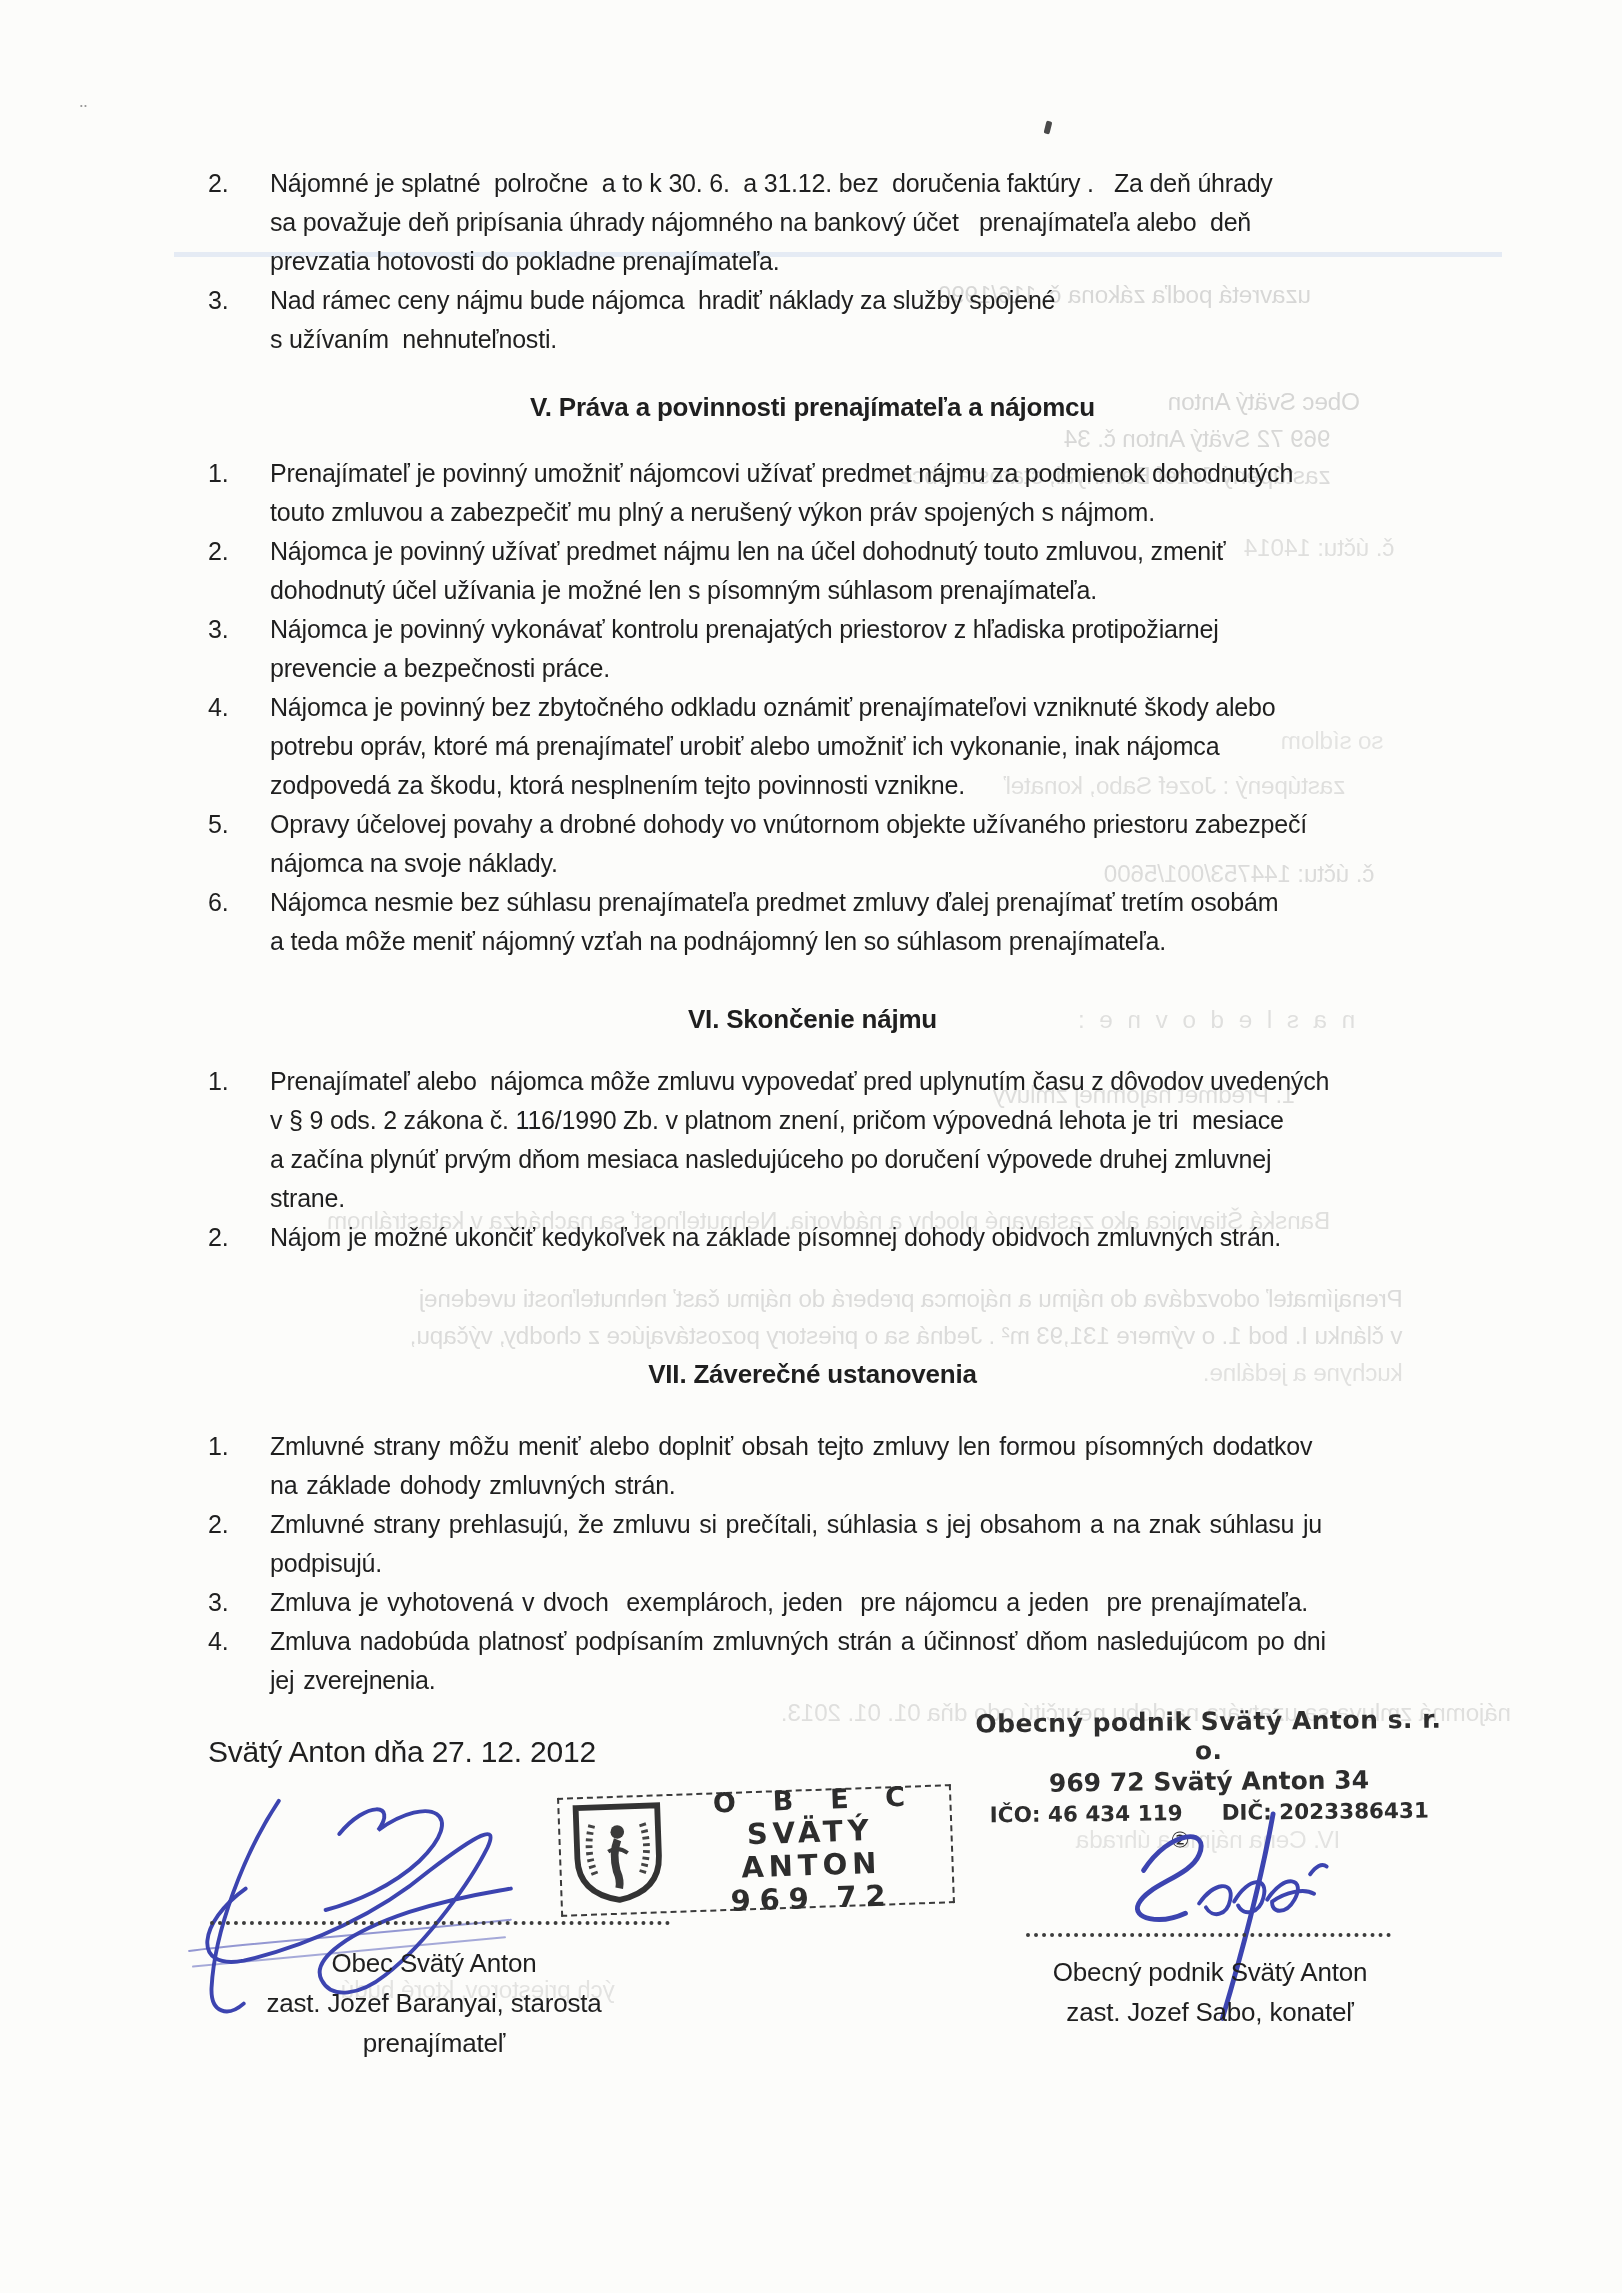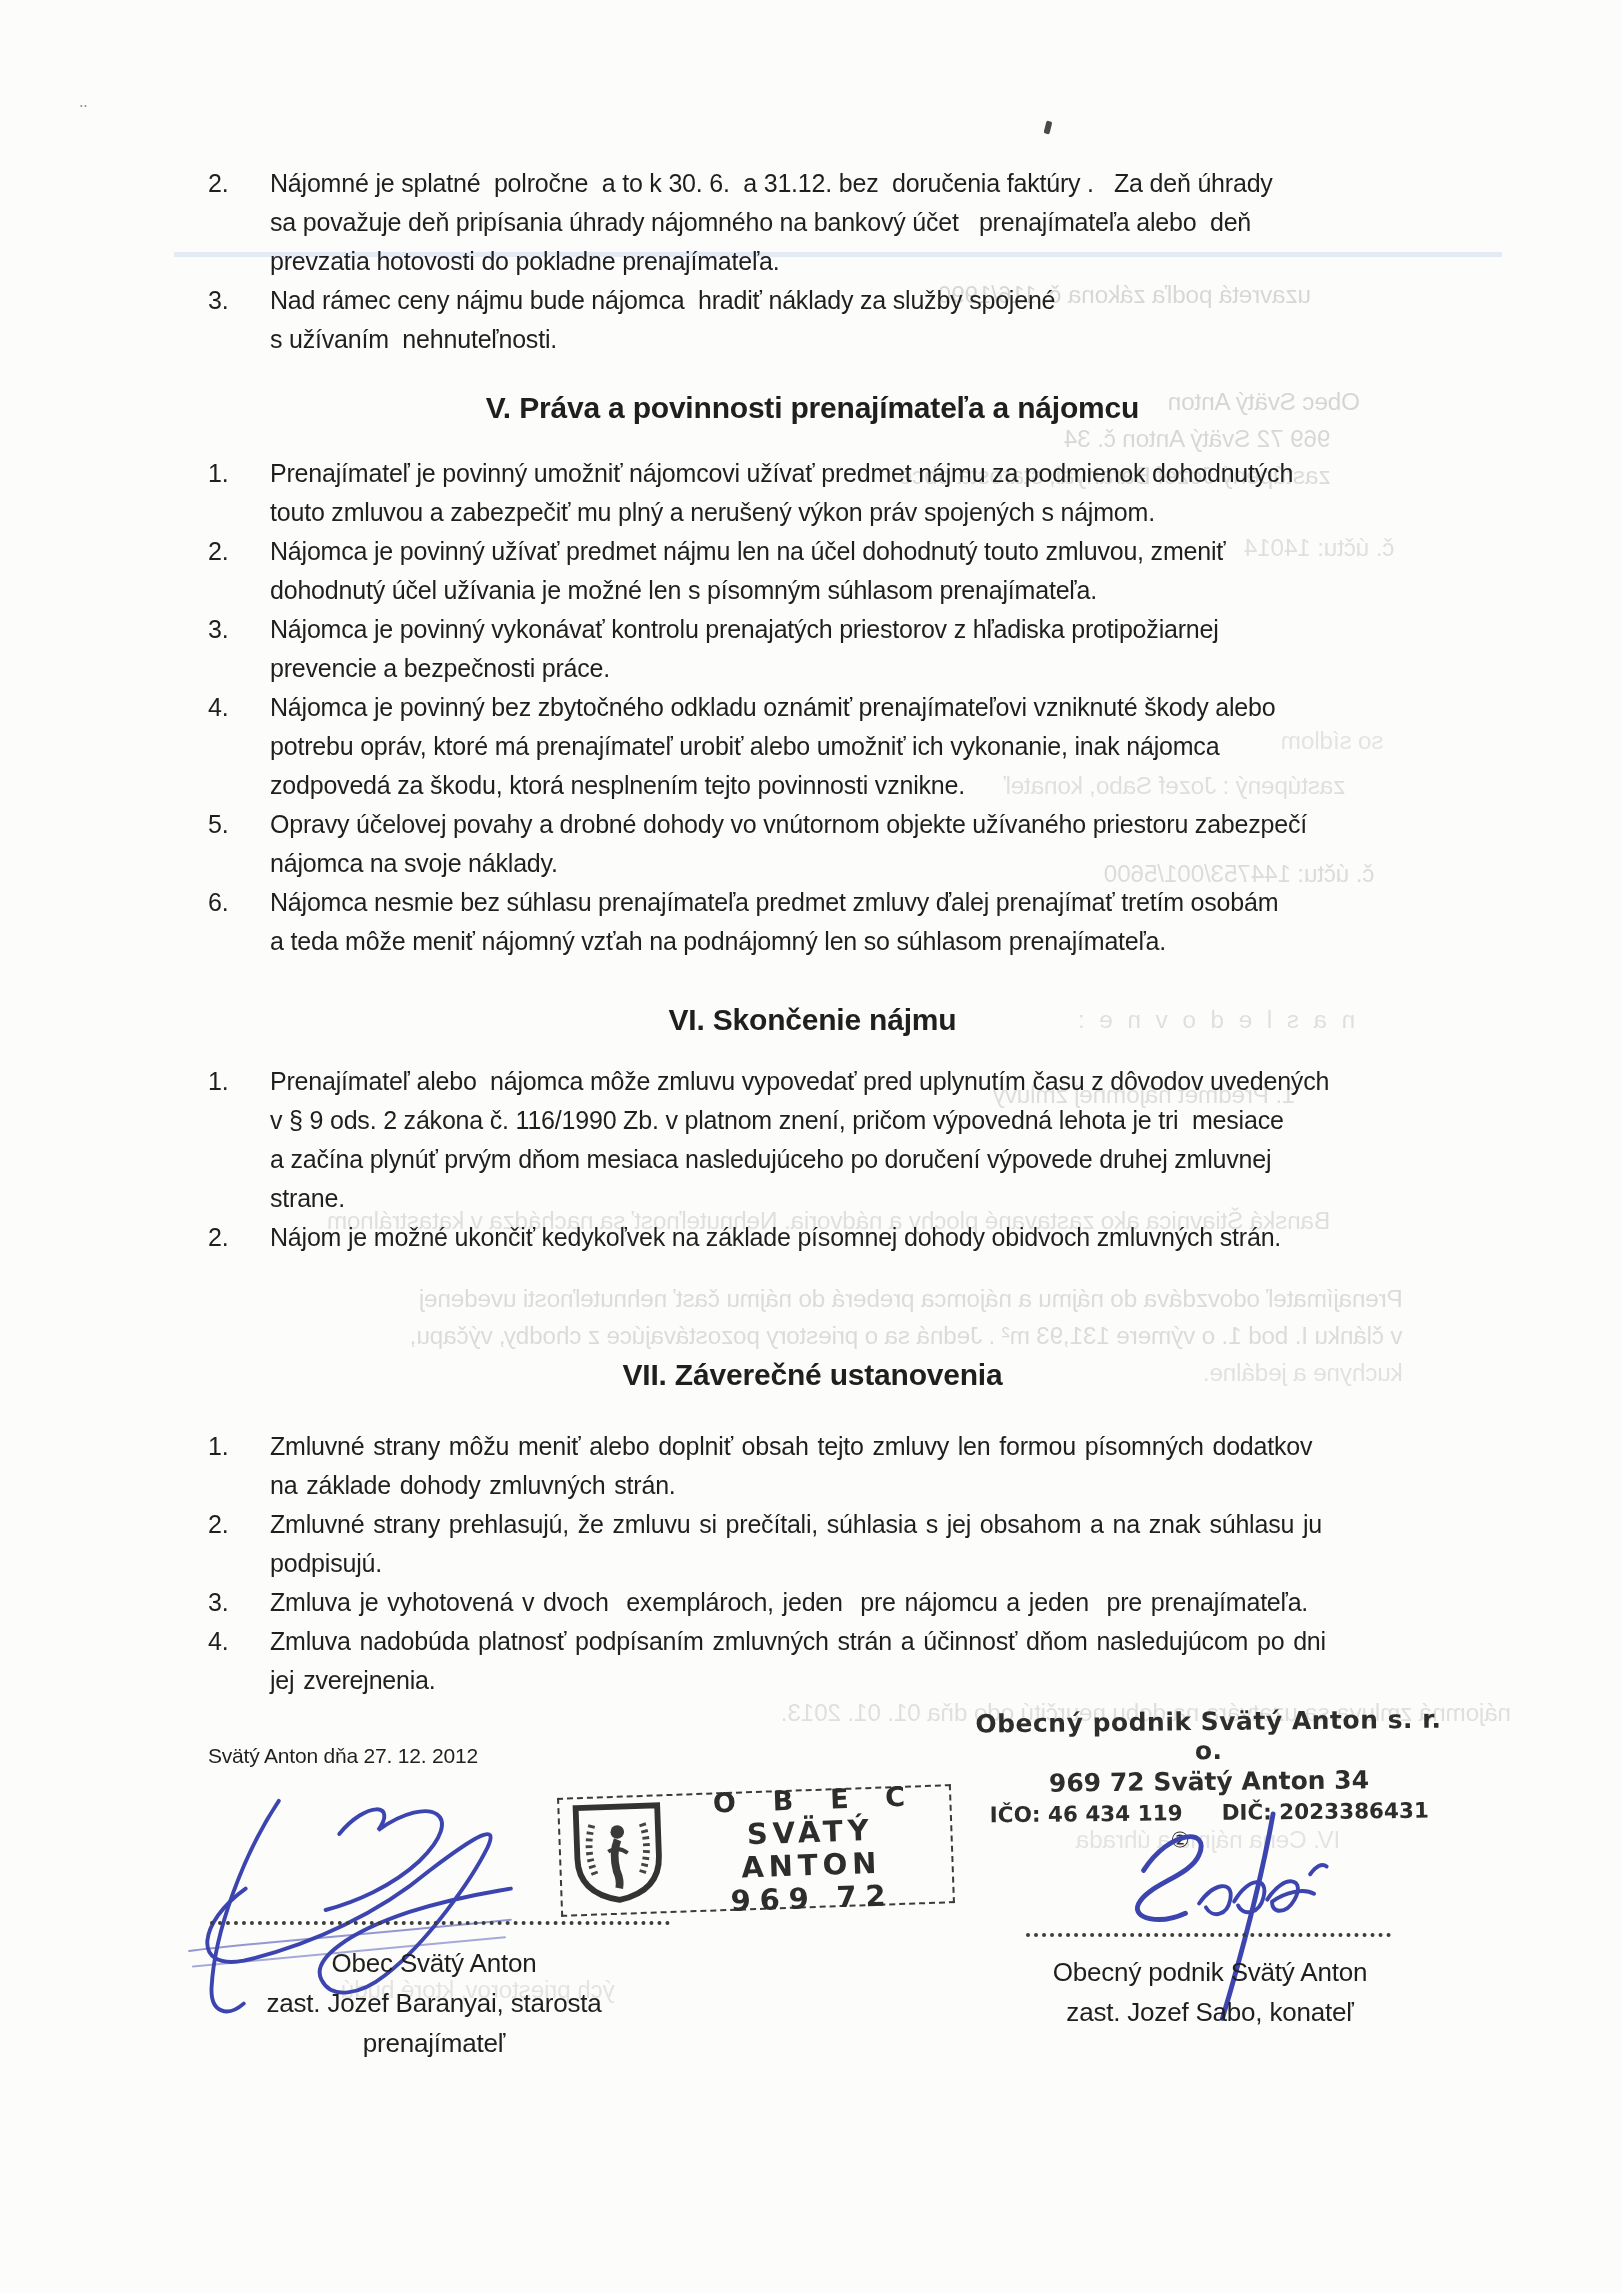--- a/index.html
+++ b/index.html
@@ -8,31 +8,31 @@
     background:#fcfcfa;
     font-family:"Liberation Sans", sans-serif;
     color:#1f1f1f; overflow:hidden;
     box-shadow:0 0 11.7px rgba(0,0,0,.4);
   }
   .content { position:absolute; left:208px; top:164px; width:1209px; }
   .li { display:flex; font-size:25px; line-height:39px; letter-spacing:-0.2px; }
   .num { flex:none; width:62px; }
   .txt { flex:1; white-space:pre-wrap; }
   .heading {
-    text-align:center; font-weight:bold; font-size:30px; line-height:39px;
+    text-align:center; font-weight:bold; font-size:26px; line-height:39px;
     letter-spacing:-0.2px;
   }
   .h-v   { margin-top:29px; }
   .list-v { margin-top:27px; }
   .h-vi  { margin-top:39px; }
   .list-vi { margin-top:23.4px; }
   .h-vii { margin-top:98px; }
   .list-vii { margin-top:33px; }
   .list-vii .txt { word-spacing:2px; }
-  .date-line { margin-top:44px; font-size:21px; letter-spacing:-0.2px; }
+  .date-line { margin-top:35px; font-size:30px; letter-spacing:-0.2px; }
 
   
   .company-stamp {
     position:absolute; left:975px; top:1707px; width:468px;
     text-align:center; color:#2d2d2d; transform:rotate(-0.6deg);
     font-weight:bold; font-family:"DejaVu Sans", sans-serif;
   }
   .company-stamp .l1 { font-size:25px; letter-spacing:0.5px; }
   .company-stamp .l2 { font-size:25px; margin-top:2px; }
   .company-stamp .l3 { font-size:21.5px; margin-top:3.9px; display:flex; justify-content:center; gap:39px; }

